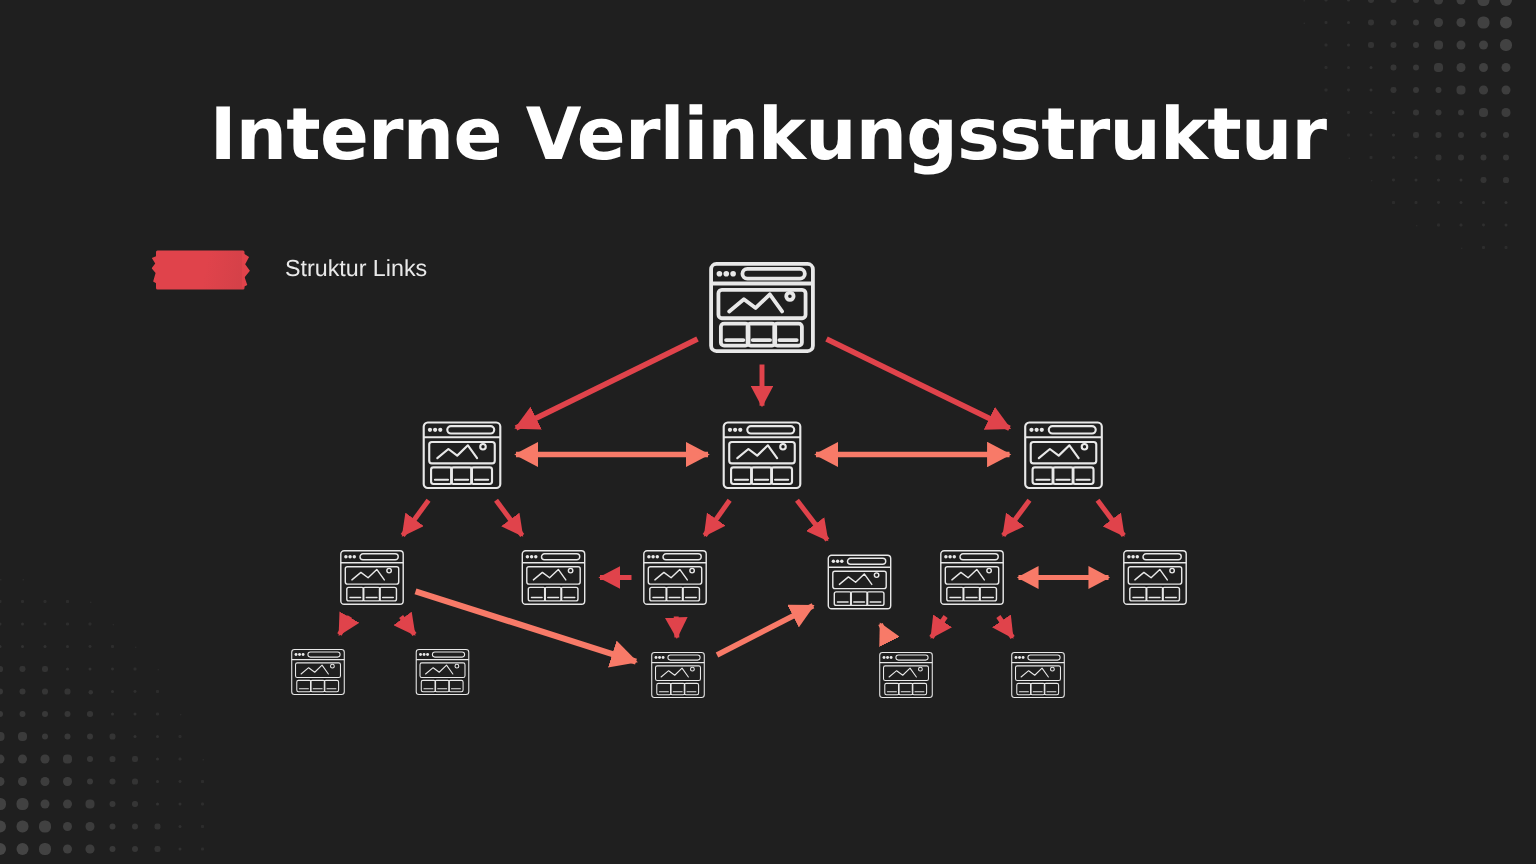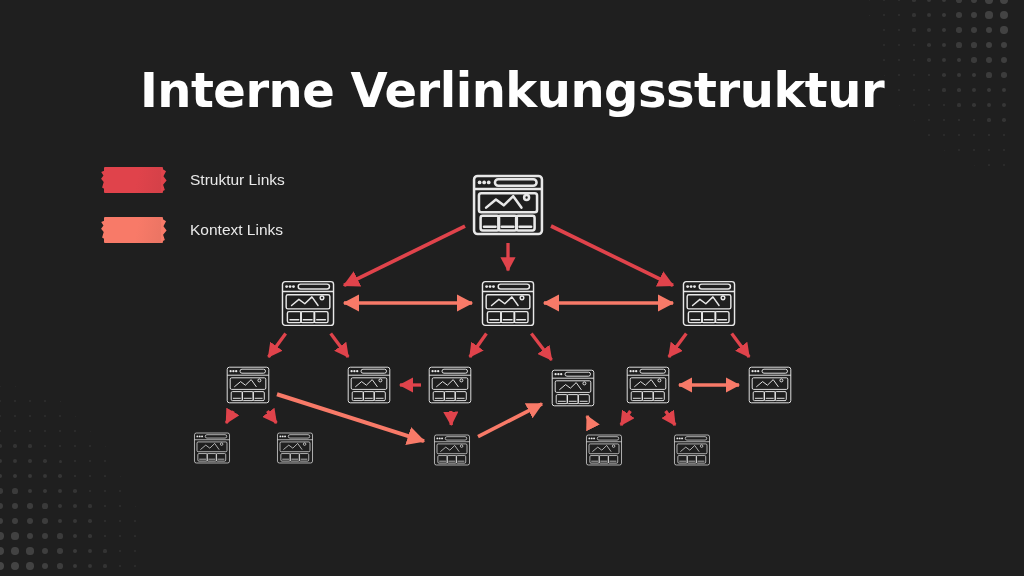--- a/index.html
+++ b/index.html
@@ -252,28 +252,20 @@
 
   <div id="legend">
     <div class="legend-row">
       <span class="swatch">
         <span class="body" style="background: linear-gradient(100deg, rgb(224, 67, 75) 0%, rgb(224, 67, 75) 55%, rgba(224, 67, 75, 0.933) 100%);"></span>
           <span class="frayL" style="background: rgb(224, 67, 75); clip-path: polygon(100% 0px, 100% 100%, 35% 88%, 62% 60%, 18% 44%, 58% 28%, 20% 10%);"></span>
           <span class="frayR" style="background: rgb(224, 67, 75); clip-path: polygon(0px 0px, 0px 100%, 55% 92%, 30% 70%, 80% 52%, 35% 34%, 72% 14%);"></span>
       </span>
       <span class="legend-label" style="color: rgb(233, 233, 233);">Struktur Links</span>
     </div>
-    <div class="legend-row">
-      <span class="swatch">
-        <span class="body" style="background: linear-gradient(100deg, rgb(248, 122, 104) 0%, rgb(248, 122, 104) 55%, rgba(248, 122, 104, 0.933) 100%);"></span>
-          <span class="frayL" style="background: rgb(248, 122, 104); clip-path: polygon(100% 0px, 100% 100%, 35% 88%, 62% 60%, 18% 44%, 58% 28%, 20% 10%);"></span>
-          <span class="frayR" style="background: rgb(248, 122, 104); clip-path: polygon(0px 0px, 0px 100%, 55% 92%, 30% 70%, 80% 52%, 35% 34%, 72% 14%);"></span>
-      </span>
-      <span class="legend-label" style="color: rgb(233, 233, 233);">Kontext Links</span>
-    </div>
   </div>
 
   <svg id="graph" viewBox="0 0 1024 576" xmlns="http://www.w3.org/2000/svg">
       <defs>
         <marker id="ah-s" viewBox="0 0 10 10" refX="8.8" refY="5" markerWidth="4.6" markerHeight="4.6" orient="auto" markerUnits="strokeWidth">
           <path d="M0,0 L0,10 L9.5,5 Z" fill="#e0434b"></path>
         </marker>
         <marker id="ah-s-r" viewBox="0 0 10 10" refX="1.2" refY="5" markerWidth="4.6" markerHeight="4.6" orient="auto" markerUnits="strokeWidth">
           <path d="M10,0 L10,10 L0.5,5 Z" fill="#e0434b"></path>
         </marker>

